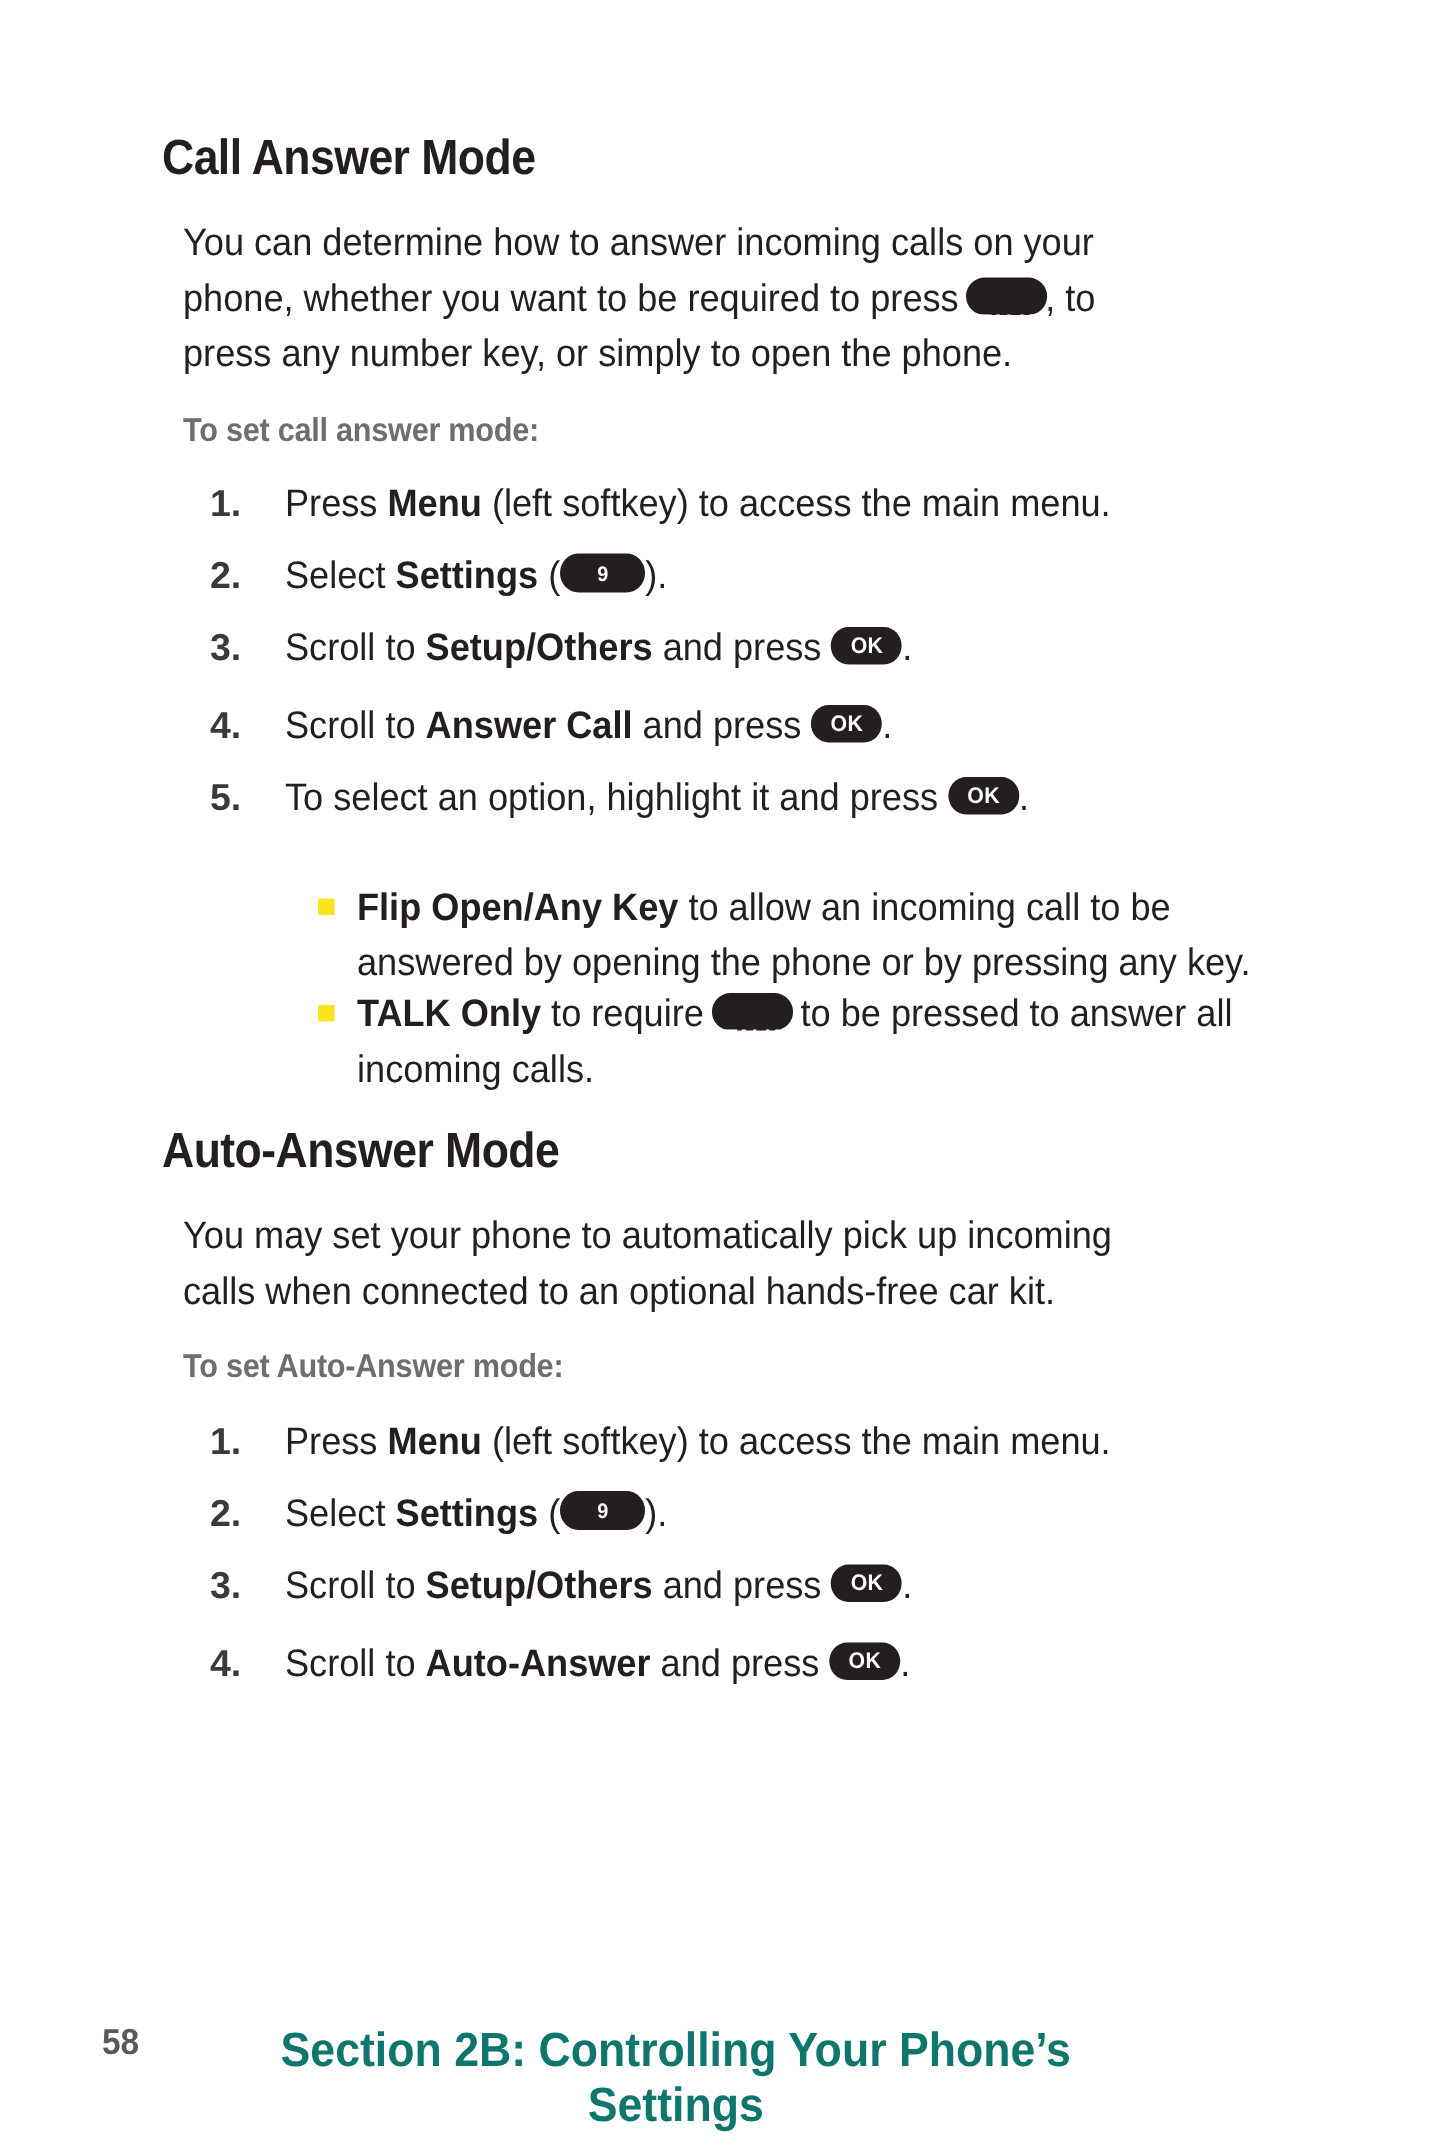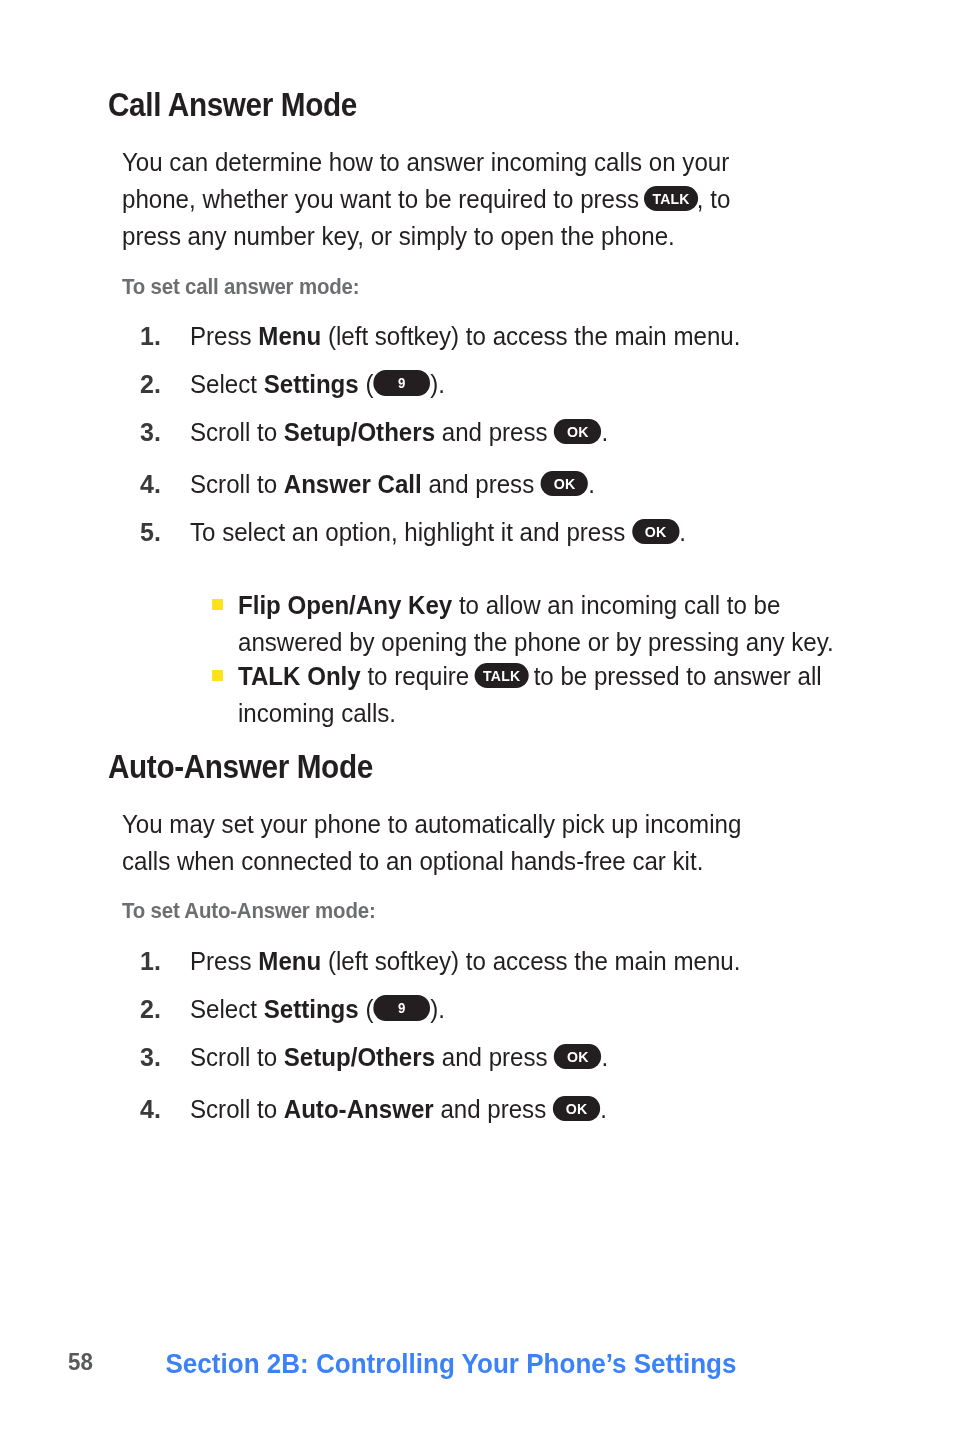--- a/index.html
+++ b/index.html
@@ -124,21 +124,21 @@
     vertical-align: middle;
     position: relative;
     line-height: 1;
     font-family: "Liberation Sans", "DejaVu Sans", sans-serif;
   }
   .key-talk {
     width: 54px;
     height: 25px;
     font-size: 14px;
     letter-spacing: 0.2px;
-    padding-top: 6px;
+    padding-top: 22px;
     box-sizing: border-box;
     top: -3px;
     transform: scaleX(1.06);
   }
   .key-ok {
     width: 50px;
     height: 25px;
     font-size: 15px;
     letter-spacing: 0.2px;
     padding-top: 5px;
@@ -164,23 +164,23 @@
     color: #58595b;
     transform: scaleX(0.93);
     transform-origin: left top;
   }
   .footer-section {
     position: absolute;
     left: 0;
     top: 1348px;
     width: 801px;
     text-align: center;
-    font-size: 28px;
-    font-weight: bold;
-    color: #3b82f6;
+    font-size: 32px;
+    font-weight: bold;
+    color: #0f766e;
     padding-left: 100px;
     box-sizing: border-box;
   }
   .footer-section span {
     display: inline-block;
     transform: scaleX(0.93);
     transform-origin: center top;
   }
 </style>
 </head>

